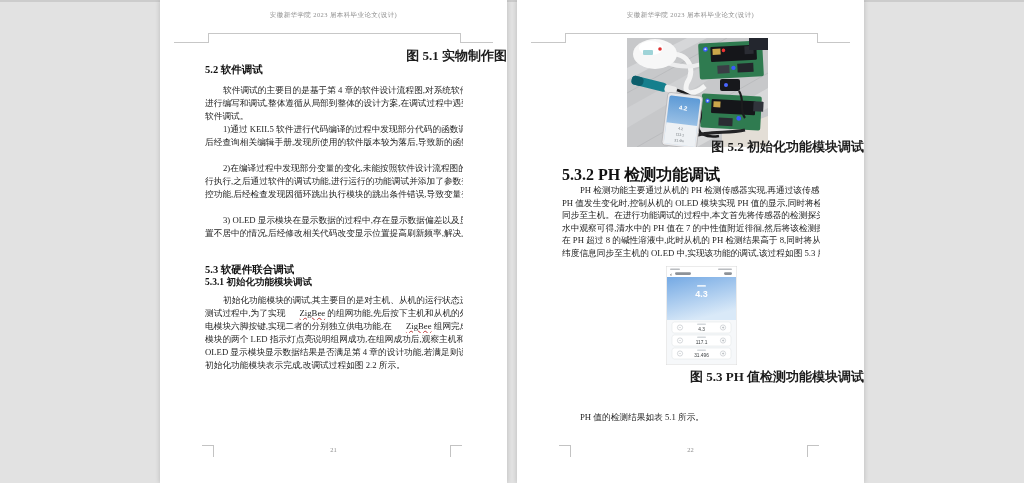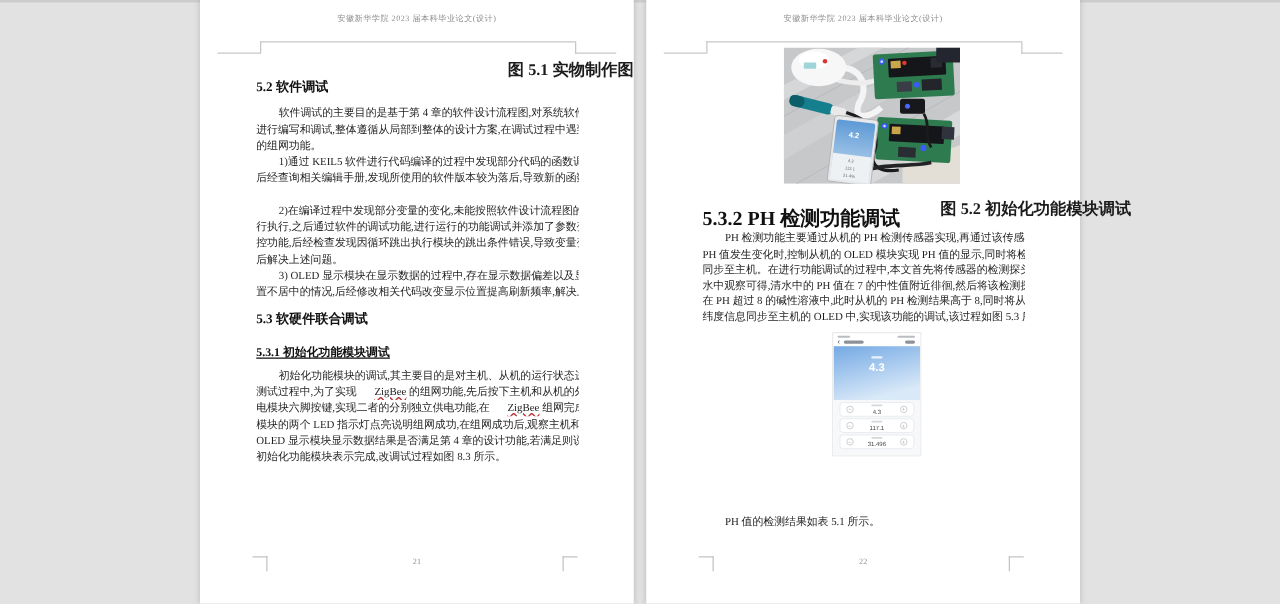--- a/index.html
+++ b/index.html
@@ -54,50 +54,49 @@
   <div class="rule-vl"></div>
   <div class="rule-vr"></div>
 
   <div class="figcap" style="top:47px;">图 5.1 实物制作图</div>
 
   <div class="h1x" style="top:63px;">5.2 软件调试</div>
 
   <div class="para" style="top:84px;">
     <div class="ln ind">软件调试的主要目的是基于第 4 章的软件设计流程图,对系统软件代码部分</div>
     <div class="ln">进行编写和调试,整体遵循从局部到整体的设计方案,在调试过程中遇到以下问</div>
-    <div class="ln">的组网功能。</div>
+    <div class="ln">软件调试。</div>
   </div>
 
   <div class="para" style="top:123px;">
     <div class="ln ind">1)通过 KEIL5 软件进行代码编译的过程中发现部分代码的函数调用不正确,</div>
     <div class="ln">后经查询相关编辑手册,发现所使用的软件版本较为落后,导致新的函数未在头</div>
   </div>
 
   <div class="para" style="top:162px;">
     <div class="ln ind">2)在编译过程中发现部分变量的变化,未能按照软件设计流程图的流程进</div>
     <div class="ln">行执行,之后通过软件的调试功能,进行运行的功能调试并添加了参数变量的监</div>
     <div class="ln">控功能,后经检查发现因循环跳出执行模块的跳出条件错误,导致变量变化异常</div>
-    <div class="ln">后解决上述问题。</div>
   </div>
 
   <div class="para" style="top:214px;">
     <div class="ln ind">3) OLED 显示模块在显示数据的过程中,存在显示数据偏差以及显示位</div>
     <div class="ln">置不居中的情况,后经修改相关代码改变显示位置提高刷新频率,解决上述问题</div>
   </div>
 
-  <div class="h1x" style="top:248px;">5.3 软硬件联合调试</div>
-  <div class="h2x" style="top:276px;text-decoration:underline;">5.3.1 初始化功能模块调试</div>
+  <div class="h1x" style="top:263px;">5.3 软硬件联合调试</div>
+  <div class="h2x" style="top:276px;">5.3.1 初始化功能模块调试</div>
 
   <div class="para" style="top:294px;">
     <div class="ln ind">初始化功能模块的调试,其主要目的是对主机、从机的运行状态进行调试,</div>
     <div class="ln">测试过程中,为了实现 <span class="sq">ZigBee</span> 的组网功能,先后按下主机和从机的外部电源供</div>
     <div class="ln">电模块六脚按键,实现二者的分别独立供电功能,在 <span class="sq">ZigBee</span> 组网完成后,对应</div>
     <div class="ln">模块的两个 LED 指示灯点亮说明组网成功,在组网成功后,观察主机和从机的</div>
     <div class="ln">OLED 显示模块显示数据结果是否满足第 4 章的设计功能,若满足则说明该系统</div>
-    <div class="ln">初始化功能模块表示完成,改调试过程如图 8.3 所示。</div>
+    <div class="ln">初始化功能模块表示完成,改调试过程如图 2.2 所示。</div>
   </div>
 
   <div class="mark-bl"></div>
   <div class="mark-br"></div>
   <div class="pagenum">21</div>
 </div>
 
 <div class="page page-right">
   <div class="hdr">安徽新华学院 2023 届本科毕业论文(设计)</div>
   <div class="rule-main"></div>
@@ -176,21 +175,21 @@
         <rect x="40" y="59" width="31" height="48" rx="2" fill="url(#scr)"></rect>
         <rect x="40" y="86" width="31" height="21" fill="#eef1f4"></rect>
         <text x="55" y="72" text-anchor="middle" font-size="6" font-weight="bold" fill="#ffffff" font-family="Liberation Sans, sans-serif">4.2</text>
         <text x="55" y="92" text-anchor="middle" font-size="3.4" fill="#6a7075" font-family="Liberation Sans, sans-serif">4.2</text>
         <text x="55" y="98" text-anchor="middle" font-size="3.4" fill="#6a7075" font-family="Liberation Sans, sans-serif">113.1</text>
         <text x="55" y="104" text-anchor="middle" font-size="3.4" fill="#6a7075" font-family="Liberation Sans, sans-serif">31.4%</text>
       </g>
     </svg>
   </div>
 
-  <div class="figcap" style="top:158px;margin-left:41px;">图 5.2 初始化功能模块调试</div>
+  <div class="figcap" style="top:138px;">图 5.2 初始化功能模块调试</div>
 
   <div class="h2x" style="top:165px;font-size:16px;">5.3.2 PH 检测功能调试</div>
 
   <div class="para para-t" style="top:184px;">
     <div class="ln ind">PH 检测功能主要通过从机的 PH 检测传感器实现,再通过该传感器检测到</div>
     <div class="ln">PH 值发生变化时,控制从机的 OLED 模块实现 PH 值的显示,同时将检测结果</div>
     <div class="ln">同步至主机。在进行功能调试的过程中,本文首先将传感器的检测探头放置在清</div>
     <div class="ln">水中观察可得,清水中的 PH 值在 7 的中性值附近徘徊,然后将该检测探头放置</div>
     <div class="ln">在 PH 超过 8 的碱性溶液中,此时从机的 PH 检测结果高于 8,同时将从机的经</div>
     <div class="ln">纬度信息同步至主机的 OLED 中,实现该功能的调试,该过程如图 5.3 所示。</div>
@@ -244,20 +243,21 @@
         <circle cx="14" cy="87.5" r="2.6" fill="none" stroke="#c3c7cb" stroke-width="0.7"></circle>
         <circle cx="57" cy="87.5" r="2.6" fill="none" stroke="#c3c7cb" stroke-width="0.7"></circle>
         <text x="14" y="89.2" text-anchor="middle" font-size="4.5" fill="#9aa0a6" font-family="Liberation Sans, sans-serif">−</text>
         <text x="57" y="89.2" text-anchor="middle" font-size="4.5" fill="#9aa0a6" font-family="Liberation Sans, sans-serif">+</text>
         <rect x="31" y="83.5" width="9" height="1.5" rx="0.75" fill="#d4d8db"></rect>
         <text x="35.5" y="91" text-anchor="middle" font-size="4.8" fill="#3c4043" font-family="Liberation Sans, sans-serif">31.496</text>
       </g>
     </svg>
   </div>
 
+  <div class="figcap" style="top:368px;">图 5.3 PH 值检测功能模块调试</div>
 
   <div class="closing" style="top:381px;">
     <div class="ln ind">PH 值的检测结果如表 5.1 所示。</div>
   </div>
 
   <div class="mark-bl"></div>
   <div class="mark-br"></div>
   <div class="pagenum">22</div>
 </div>
 

